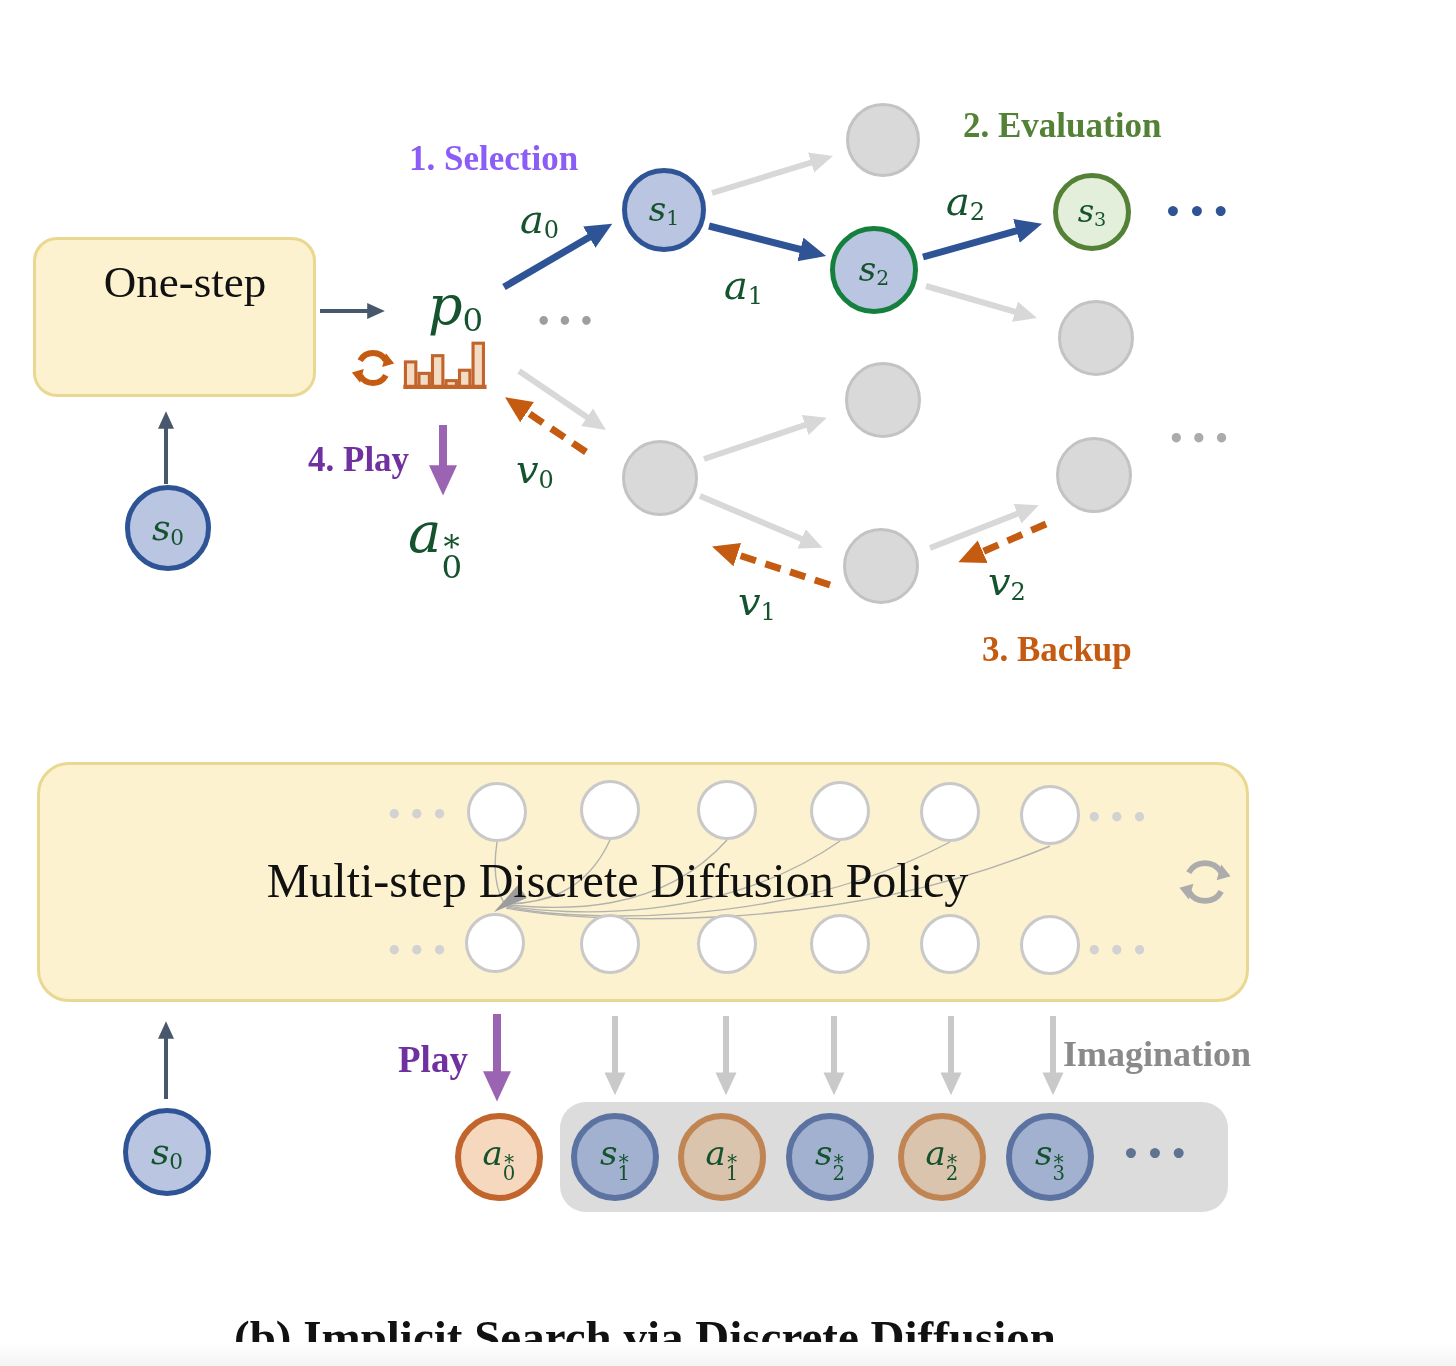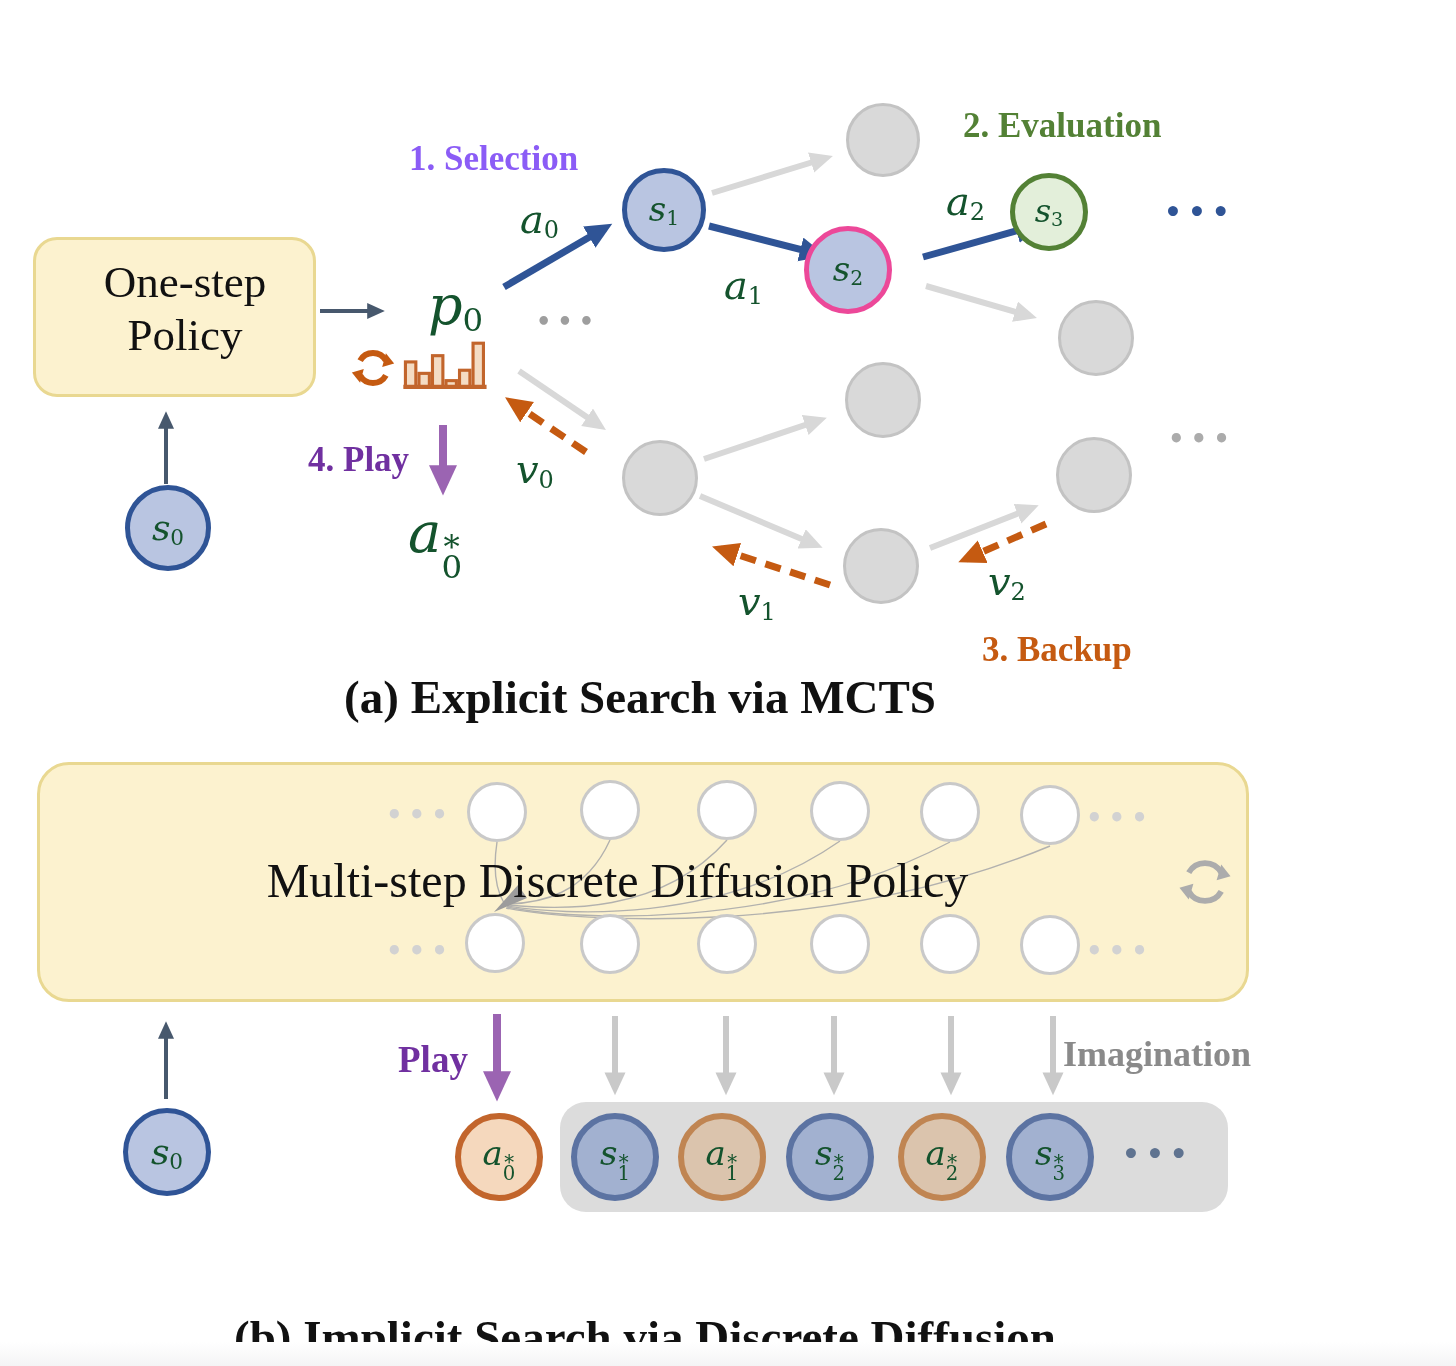--- a/index.html
+++ b/index.html
@@ -88,21 +88,20 @@
       <line x1="615" y1="1016" x2="615" y2="1088" marker-end="url(#mGrayB)"></line>
       <line x1="726" y1="1016" x2="726" y2="1088" marker-end="url(#mGrayB)"></line>
       <line x1="834" y1="1016" x2="834" y2="1088" marker-end="url(#mGrayB)"></line>
       <line x1="951" y1="1016" x2="951" y2="1088" marker-end="url(#mGrayB)"></line>
       <line x1="1053" y1="1016" x2="1053" y2="1088" marker-end="url(#mGrayB)"></line>
     </g>
   </svg>
 
   <div class="lbl" style="left:33px;top:256px;width:304px;text-align:center;font-size:45px;line-height:1.18;color:#111;">
     <div>One-step</div>
-    <div>Policy</div>
   </div>
 
   <div class="lbl stepLbl" style="left:409px;top:139px;color:#8b5cf6;">1. Selection</div>
   <div class="lbl stepLbl" style="left:963px;top:106px;color:#538135;">2. Evaluation</div>
   <div class="lbl stepLbl" style="left:982px;top:630px;color:#C55A11;">3. Backup</div>
   <div class="lbl stepLbl" style="left:308px;top:440px;color:#7030A0;">4. Play</div>
 
   <svg class="abs" style="left:350px;top:345px;" width="46" height="46" viewBox="0 0 100 100">
     <path d="M22 34 A32 32 0 0 1 78 34" stroke="#C55A11" stroke-width="13" fill="none"></path>
     <polygon points="78,18 96,40 70,48" fill="#C55A11"></polygon>
@@ -149,39 +148,38 @@
         <span>0</span>
       </span>
   </div>
 
   <div class="node" style="left:125px;top:485px;width:86px;height:86px;background:#B9C5E1;border:5px solid #2F5496;">
     <span class="math" style="font-size:36px;"><span>s</span><span class="sub">0</span></span>
   </div>
   <div class="node" style="left:622px;top:168px;width:84px;height:84px;background:#B9C5E1;border:5px solid #2F5496;">
     <span class="math"><span>s</span><span class="sub">1</span></span>
   </div>
-  <div class="node" style="left:804px;top:226px;width:88px;height:88px;background:#B9C5E1;border:5px solid #ec4899;">
+  <div class="node" style="left:830px;top:226px;width:88px;height:88px;background:#B9C5E1;border:5px solid #15803d;">
     <span class="math"><span>s</span><span class="sub">2</span></span>
   </div>
-  <div class="node" style="left:1010px;top:173px;width:78px;height:78px;background:#E3EFDA;border:5px solid #538135;">
+  <div class="node" style="left:1053px;top:173px;width:78px;height:78px;background:#E3EFDA;border:5px solid #538135;">
     <span class="math" style="font-size:32px;"><span>s</span><span class="sub">3</span></span>
   </div>
 
   <div class="node" style="left:846px;top:103px;width:74px;height:74px;background:#D9D9D9;border:3px solid #C3C3C3;"></div>
   <div class="node" style="left:1058px;top:300px;width:76px;height:76px;background:#D9D9D9;border:3px solid #C3C3C3;"></div>
   <div class="node" style="left:845px;top:362px;width:76px;height:76px;background:#D9D9D9;border:3px solid #C3C3C3;"></div>
   <div class="node" style="left:622px;top:440px;width:76px;height:76px;background:#D9D9D9;border:3px solid #C3C3C3;"></div>
   <div class="node" style="left:843px;top:528px;width:76px;height:76px;background:#D9D9D9;border:3px solid #C3C3C3;"></div>
   <div class="node" style="left:1056px;top:437px;width:76px;height:76px;background:#D9D9D9;border:3px solid #C3C3C3;"></div>
 
   <div class="dots" style="left:536px;top:308px;font-size:24px;color:#9E9E9E;">•••</div>
   <div class="dots" style="left:1164px;top:196px;font-size:28px;color:#2F5496;">•••</div>
   <div class="dots" style="left:1168px;top:424px;font-size:26px;color:#ABABAB;">•••</div>
 
-  <div class="lbl capLbl" style="left:0px;top:670px;width:1280px;">(a) Explicit Search via MCTS</div>
 
   <div>
     <div class="node" style="left:467px;top:782px;width:60px;height:60px;background:#fff;border:3px solid #C9C9C9;"></div>
     <div class="node" style="left:580px;top:780px;width:60px;height:60px;background:#fff;border:3px solid #C9C9C9;"></div>
     <div class="node" style="left:697px;top:780px;width:60px;height:60px;background:#fff;border:3px solid #C9C9C9;"></div>
     <div class="node" style="left:810px;top:781px;width:60px;height:60px;background:#fff;border:3px solid #C9C9C9;"></div>
     <div class="node" style="left:920px;top:782px;width:60px;height:60px;background:#fff;border:3px solid #C9C9C9;"></div>
     <div class="node" style="left:1020px;top:785px;width:60px;height:60px;background:#fff;border:3px solid #C9C9C9;"></div>
     <div class="node" style="left:465px;top:913px;width:60px;height:60px;background:#fff;border:3px solid #C9C9C9;"></div>
     <div class="node" style="left:580px;top:914px;width:60px;height:60px;background:#fff;border:3px solid #C9C9C9;"></div>

